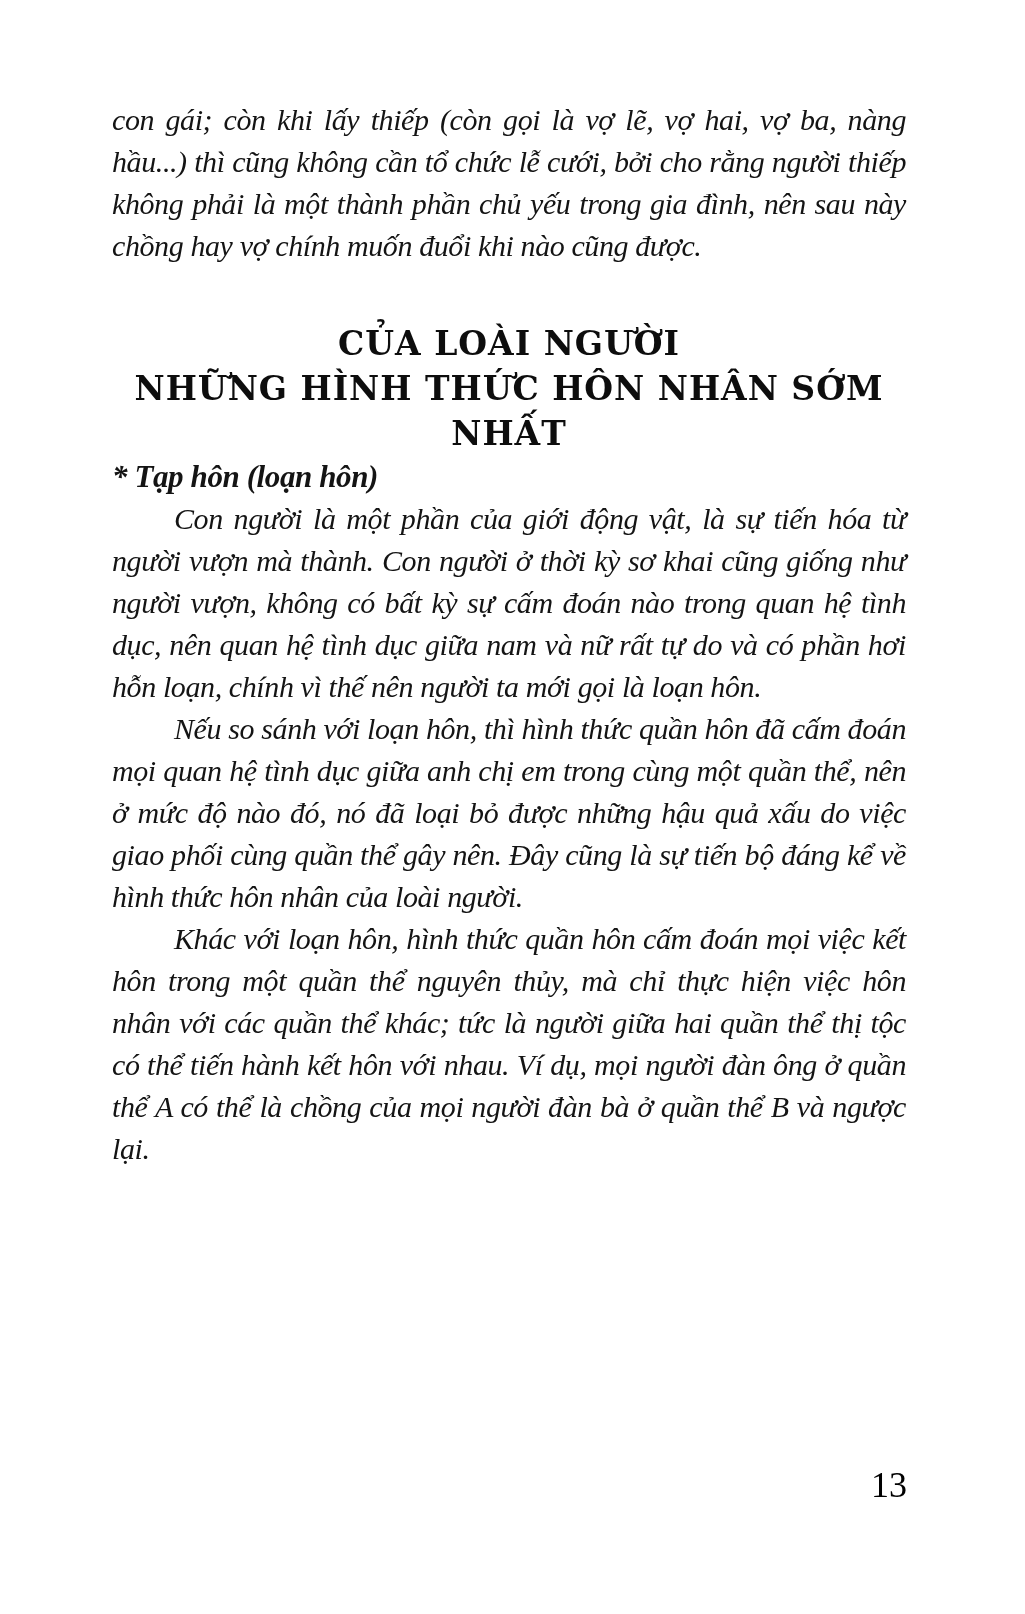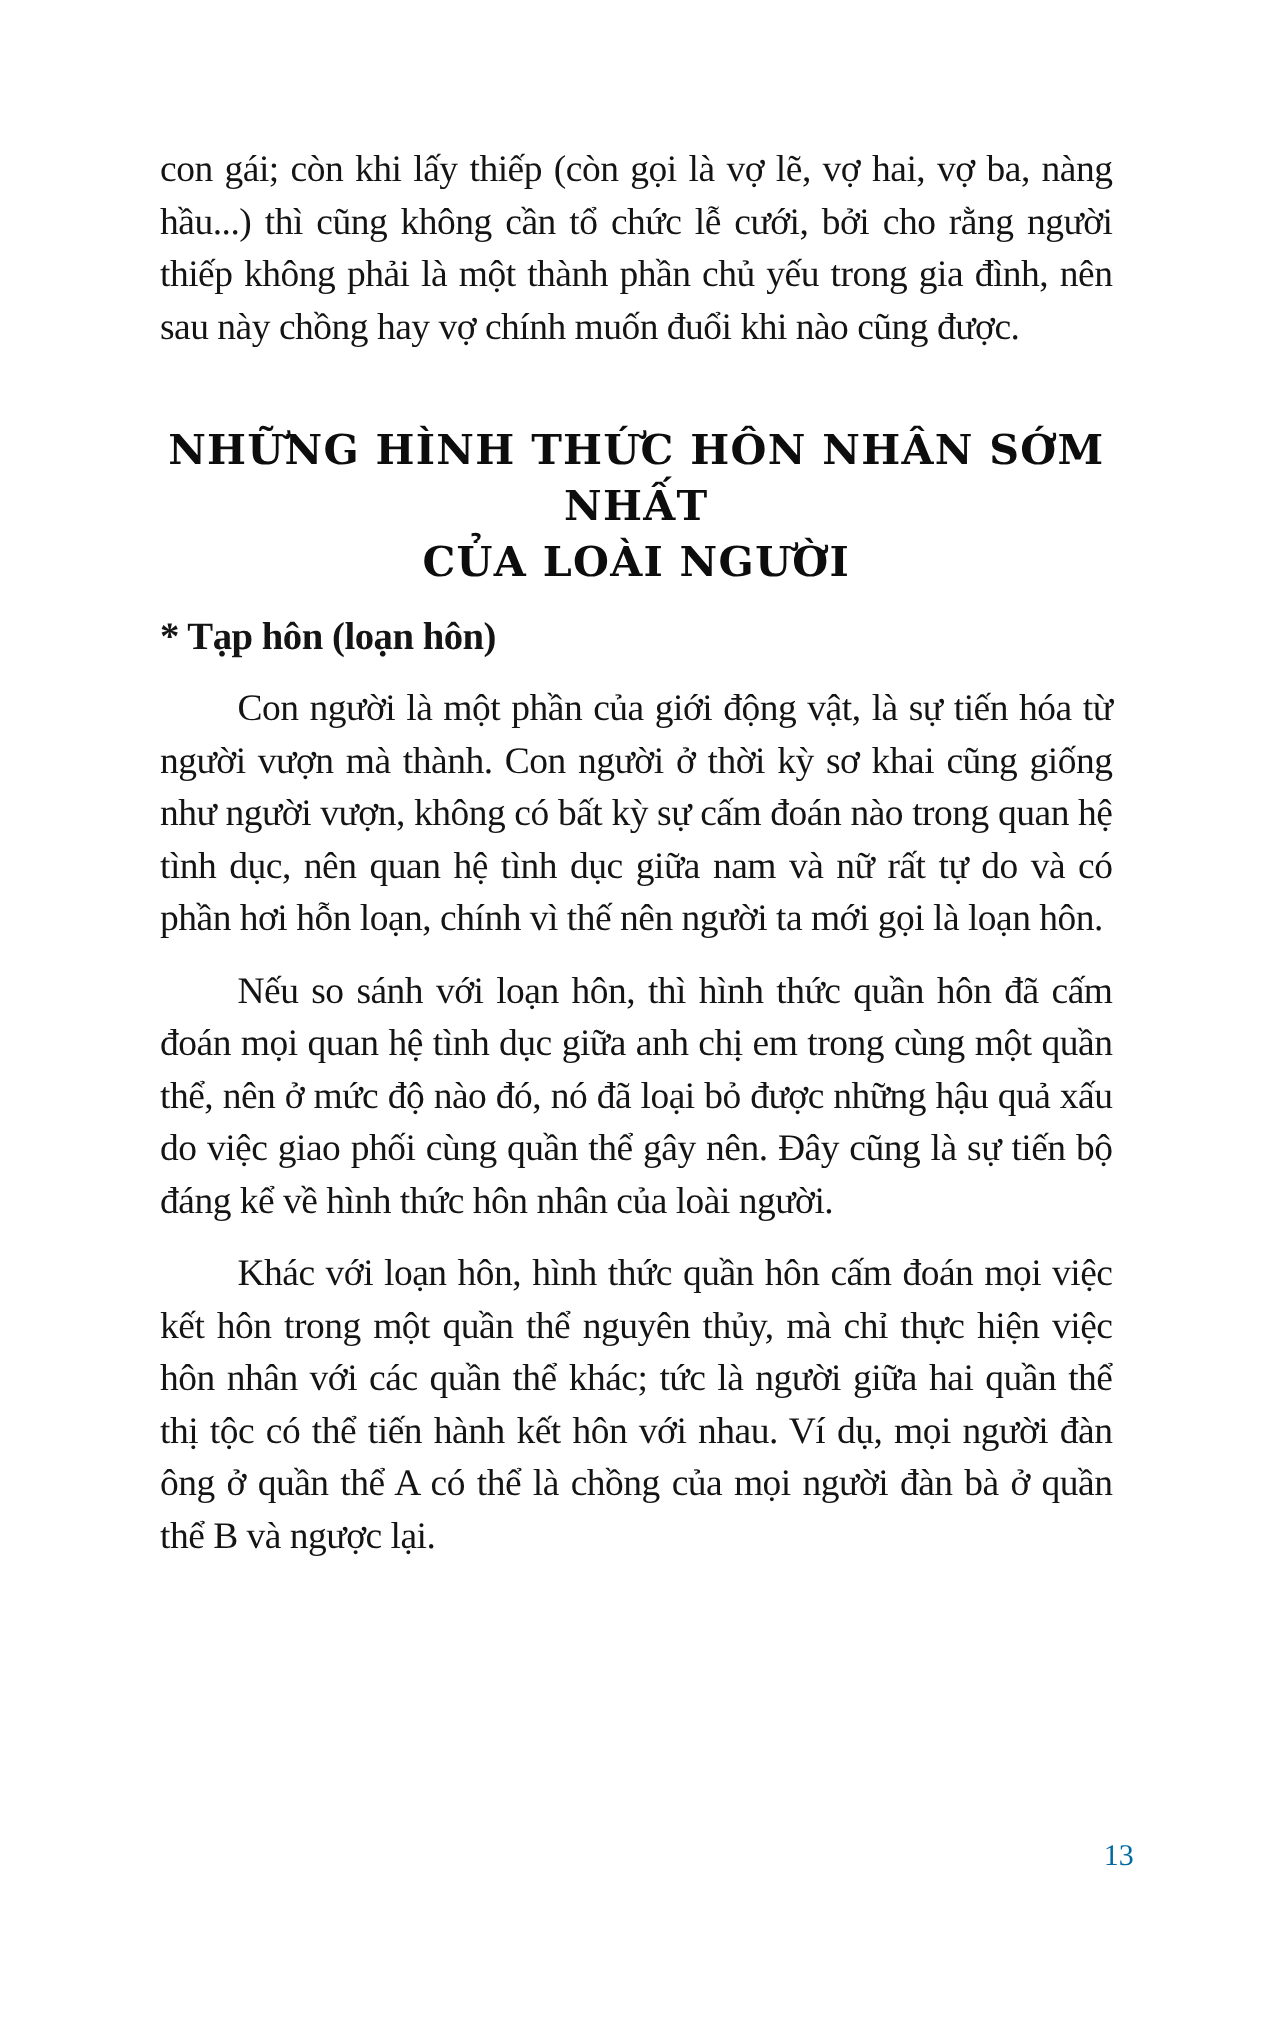--- a/index.html
+++ b/index.html
@@ -20,21 +20,22 @@
     position: absolute;
     left: 112px;
     top: 99px;
     width: 794px;
     font-size: 30px;
     line-height: 42px;
     letter-spacing: -0.4px;
     text-align: justify;
   }
   .text-block p {
-    margin: 16px;
+    margin: 0;
+    font-style: italic;
   }
   p.indent {
     text-indent: 62px;
   }
   .chapter-heading {
     margin-top: 54px;
     text-align: center;
     font-family: "DejaVu Serif", serif;
     font-weight: bold;
     font-size: 33px;
@@ -50,37 +51,37 @@
     font-size: 31px;
     line-height: 42px;
     margin: 0;
   }
   .mt-large { margin-top: 36px; }
   .mt-small { margin-top: 12px; }
   .page-number {
     position: absolute;
     top: 1464px;
     right: 118px;
-    font-size: 24px;
+    font-size: 36px;
     line-height: 42px;
-    color: #0369a1;
+    color: #000000;
   }
 </style>
 </head>
 <body>
 
 <div class="paper">
 
   <div class="text-block">
 
     <p>con gái; còn khi lấy thiếp (còn gọi là vợ lẽ, vợ hai, vợ ba, nàng hầu...) thì cũng không cần tổ chức lễ cưới, bởi cho rằng người thiếp không phải là một thành phần chủ yếu trong gia đình, nên sau này chồng hay vợ chính muốn đuổi khi nào cũng được.</p>
 
     <div class="chapter-heading">
+      <span class="hline">CỦA LOÀI NGƯỜI</span>
       <span class="hline">NHỮNG HÌNH THỨC HÔN NHÂN SỚM NHẤT</span>
-      <span class="hline">CỦA LOÀI NGƯỜI</span>
     </div>
 
     <div>
       <p class="section-title mt-large">* Tạp hôn (loạn hôn)</p>
       <p class="indent">Con người là một phần của giới động vật, là sự tiến hóa từ người vượn mà thành. Con người ở thời kỳ sơ khai cũng giống như người vượn, không có bất kỳ sự cấm đoán nào trong quan hệ tình dục, nên quan hệ tình dục giữa nam và nữ rất tự do và có phần hơi hỗn loạn, chính vì thế nên người ta mới gọi là loạn hôn.</p>
     </div>
 
     <div>
       <p class="indent">Nếu so sánh với loạn hôn, thì hình thức quần hôn đã cấm đoán mọi quan hệ tình dục giữa anh chị em trong cùng một quần thể, nên ở mức độ nào đó, nó đã loại bỏ được những hậu quả xấu do việc giao phối cùng quần thể gây nên. Đây cũng là sự tiến bộ đáng kể về hình thức hôn nhân của loài người.</p>
       <p class="indent">Khác với loạn hôn, hình thức quần hôn cấm đoán mọi việc kết hôn trong một quần thể nguyên thủy, mà chỉ thực hiện việc hôn nhân với các quần thể khác; tức là người giữa hai quần thể thị tộc có thể tiến hành kết hôn với nhau. Ví dụ, mọi người đàn ông ở quần thể A có thể là chồng của mọi người đàn bà ở quần thể B và ngược lại.</p>

